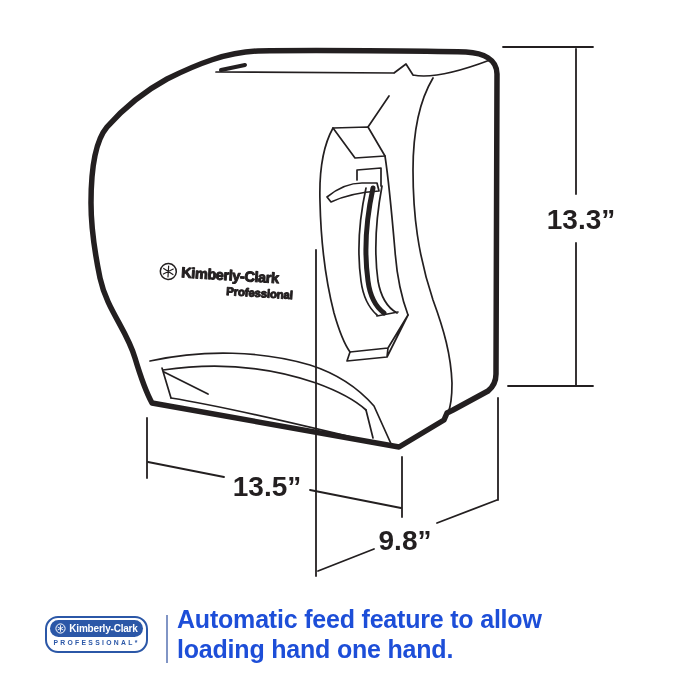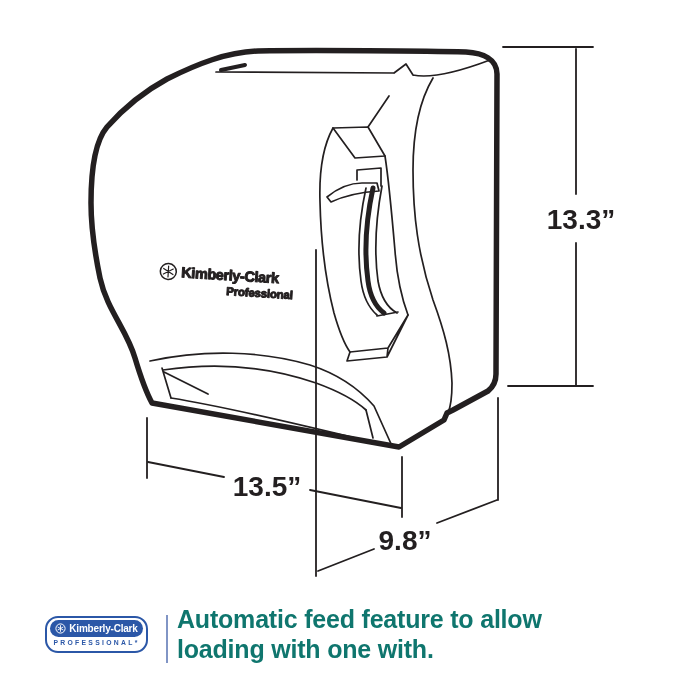--- a/index.html
+++ b/index.html
@@ -12,21 +12,21 @@
 
   .kc-badge{position:absolute;left:45px;top:616px;width:103px;height:37px;box-sizing:border-box;
             border:2px solid #2b57a7;border-radius:13px;background:#fff;padding:2px 3px;}
   .kc-pill{height:17px;background:#2b57a7;border-radius:9px;display:flex;align-items:center;
            justify-content:center;gap:3px;color:#ffffff;font-size:10px;font-weight:bold;letter-spacing:-0.2px;}
   .kc-seal{display:inline-flex;width:11px;height:11px;}
   .kc-tier{margin-top:2px;text-align:center;color:#2b57a7;font-size:6.8px;font-weight:bold;letter-spacing:2.3px;white-space:nowrap;}
 
   .footer-divider{position:absolute;left:166px;top:615px;width:2px;height:48px;background:#8195c5;}
 
-  .caption{position:absolute;left:177px;top:604px;color:#0f766e;font-weight:bold;
+  .caption{position:absolute;left:177px;top:604px;color:#1d4ed8;font-weight:bold;
            font-size:25px;line-height:30px;letter-spacing:-0.2px;}
 </style>
 </head>
 <body>
 
 <div class="page">
 
   <svg class="diagram-svg" width="700" height="600" viewBox="0 0 700 600">
     <g fill="none" stroke="#231f20" stroke-linecap="round" stroke-linejoin="round">
 
@@ -113,16 +113,16 @@
       </span>
       <span>Kimberly-Clark</span>
     </div>
     <div class="kc-tier">PROFESSIONAL*</div>
   </div>
 
   <div class="footer-divider"></div>
 
   <div class="caption">
     <div>Automatic feed feature to allow</div>
-    <div>loading with one with.</div>
+    <div>loading hand one hand.</div>
   </div>
 
 </div>
 
 </body></html>

